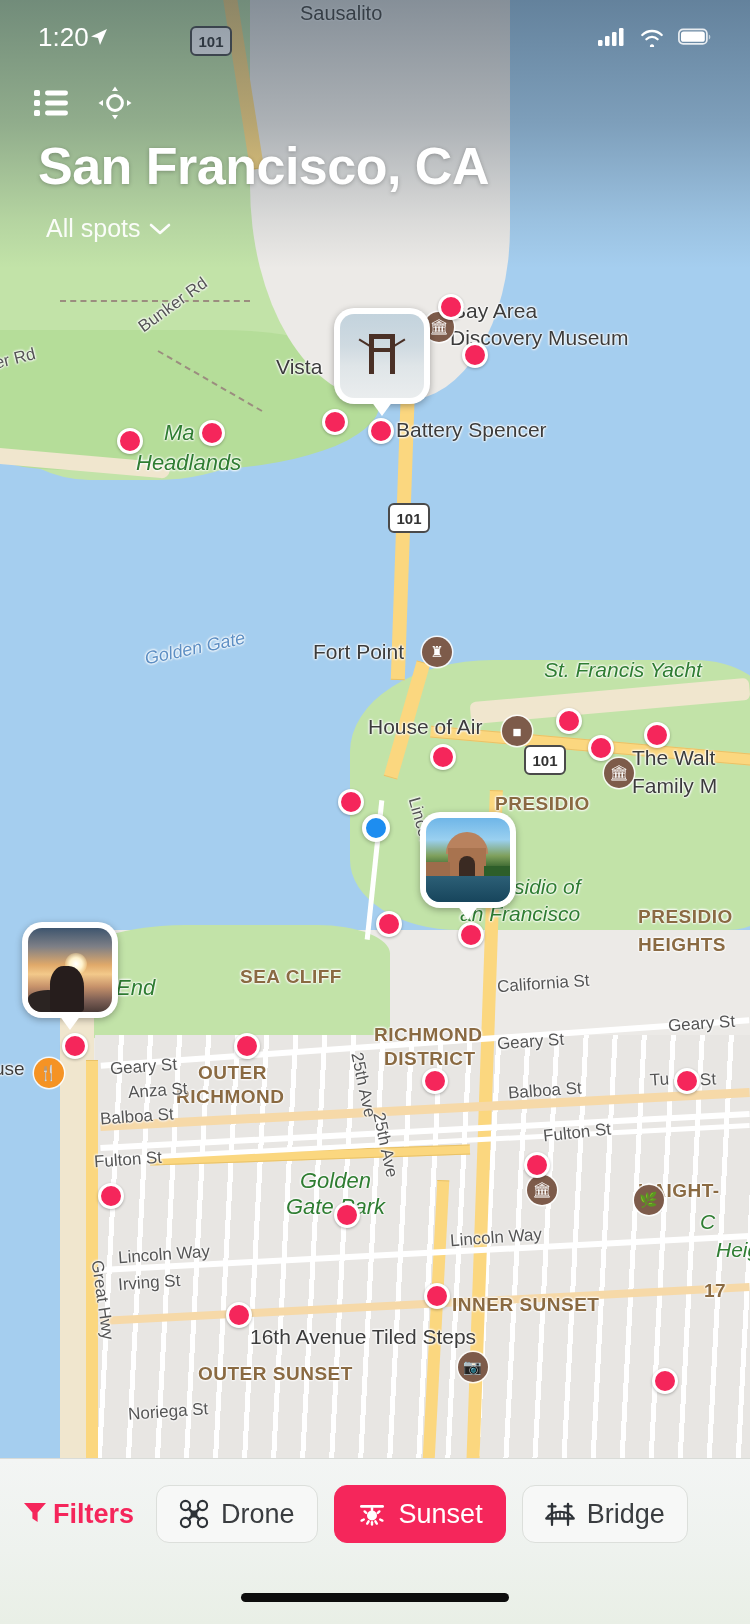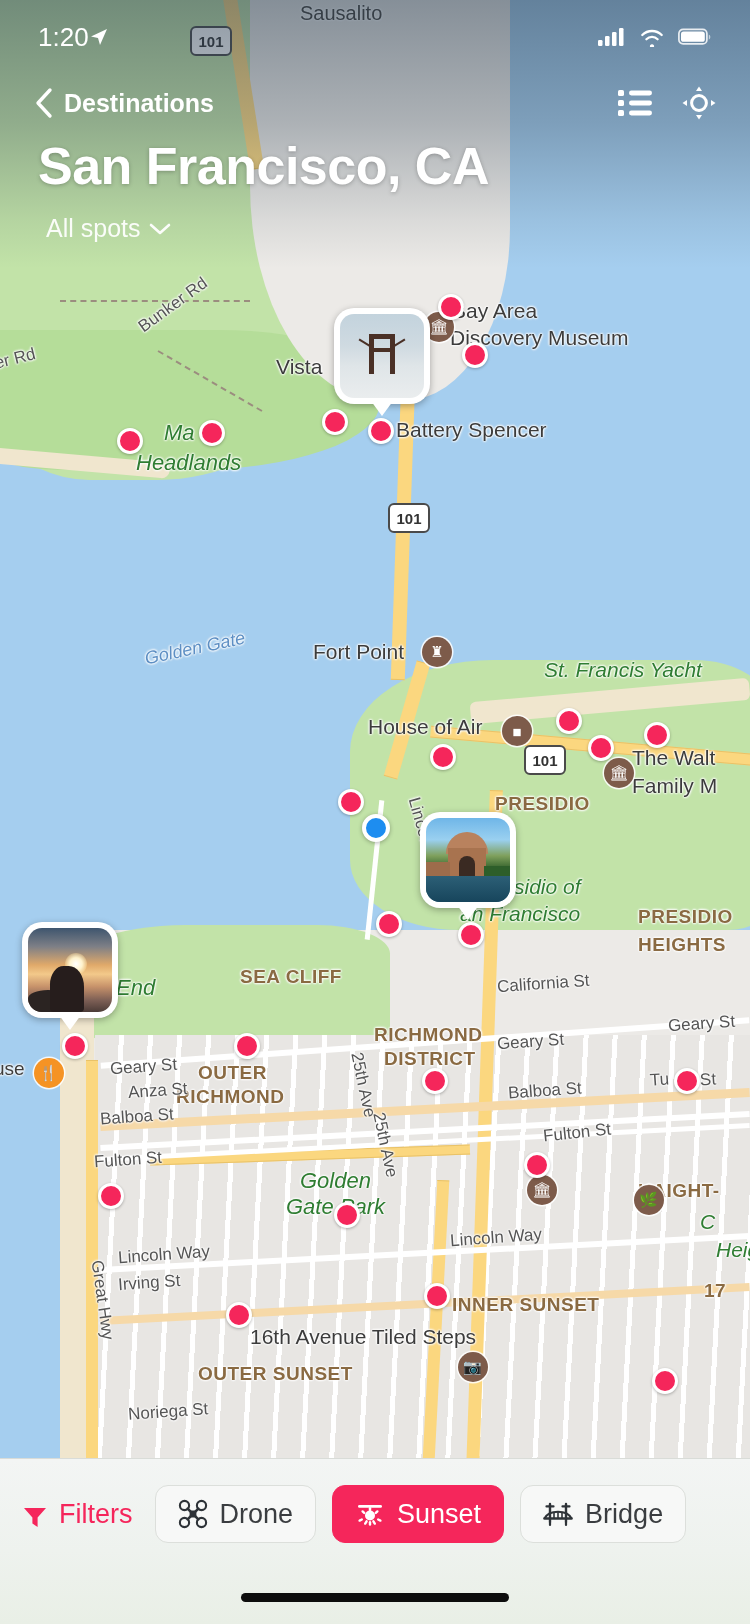--- a/index.html
+++ b/index.html
@@ -145,22 +145,22 @@
   #bottom-bar {
     position:absolute; left:0; bottom:0; width:750px; height:166px;
     background:linear-gradient(180deg,#f3f5f4 0%,#eef2ee 55%,#e9efe6 100%);
     border-top:1px solid #d9dcd8;
   }
   #chip-row {
     position:absolute; left:0; top:26px; width:750px; height:58px;
     display:flex; align-items:center; gap:16px; padding-left:22px;
   }
   #filters-btn {
-    display:flex; align-items:flex-end; gap:11px;
-    color:#f5265b; font-size:27px; flex:0 0 auto; padding-right:6px;
+    display:flex; align-items:flex-start; gap:5px;
+    color:#f5265b; font-size:27px; flex:0 0 auto; padding-right:6px;font-weight:bold;
   }
   .chip {
     display:flex; align-items:center; gap:12px;
     height:58px; padding:0 22px; border-radius:13px;
     background:#f7f8f7; border:1px solid #dcdfdb;
     font-size:27px; color:#3a3d40; flex:0 0 auto;
   }
   .chip.active { background:#f5265b; border-color:#f5265b; color:#ffffff; }
   #home-indicator {
     position:absolute; left:50%; transform:translateX(-50%); bottom:22px;
@@ -378,26 +378,20 @@
     </svg>
     <svg width="34" height="20" viewBox="0 0 34 20">
       <rect x="0.9" y="2.4" width="28" height="14.5" rx="4.2" fill="none" stroke="#fff" stroke-width="1.7" opacity=".85"></rect>
       <rect x="3" y="4.5" width="23.8" height="10.3" rx="2.6" fill="#fff"></rect>
       <path d="M30.8 7.4 v5.4 a3.1 3.1 0 0 0 0 -5.4z" fill="#fff" opacity=".6"></path>
     </svg>
   </div>
 </div>
 
 <div id="nav-row">
-  <div id="back-btn">
-    <svg width="20" height="32" viewBox="0 0 20 32">
-      <path d="M16 3 L4 16 L16 29" stroke="#fff" stroke-width="3.4" fill="none" stroke-linecap="round" stroke-linejoin="round"></path>
-    </svg>
-    <span id="back-label">Destinations</span>
-  </div>
   <div id="nav-actions">
     <svg width="34" height="30" viewBox="0 0 34 30">
       <rect x="0" y="2" width="6" height="6" rx="1.6" fill="#fff"></rect>
       <rect x="0" y="12" width="6" height="6" rx="1.6" fill="#fff"></rect>
       <rect x="0" y="22" width="6" height="6" rx="1.6" fill="#fff"></rect>
       <rect x="11" y="2.6" width="23" height="4.8" rx="2.4" fill="#fff"></rect>
       <rect x="11" y="12.6" width="23" height="4.8" rx="2.4" fill="#fff"></rect>
       <rect x="11" y="22.6" width="23" height="4.8" rx="2.4" fill="#fff"></rect>
     </svg>
     <svg width="34" height="34" viewBox="0 0 34 34">

